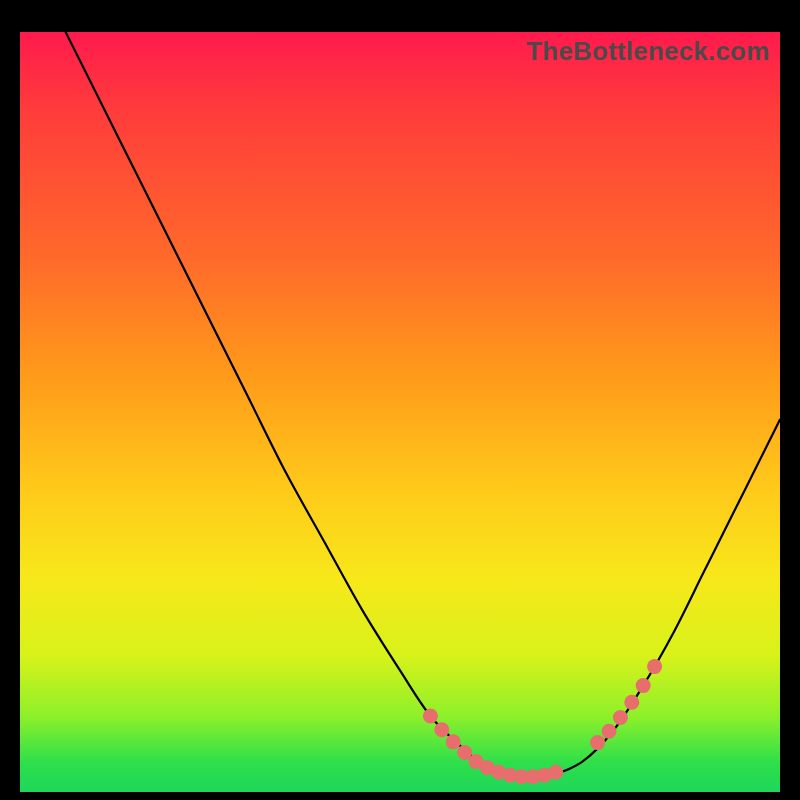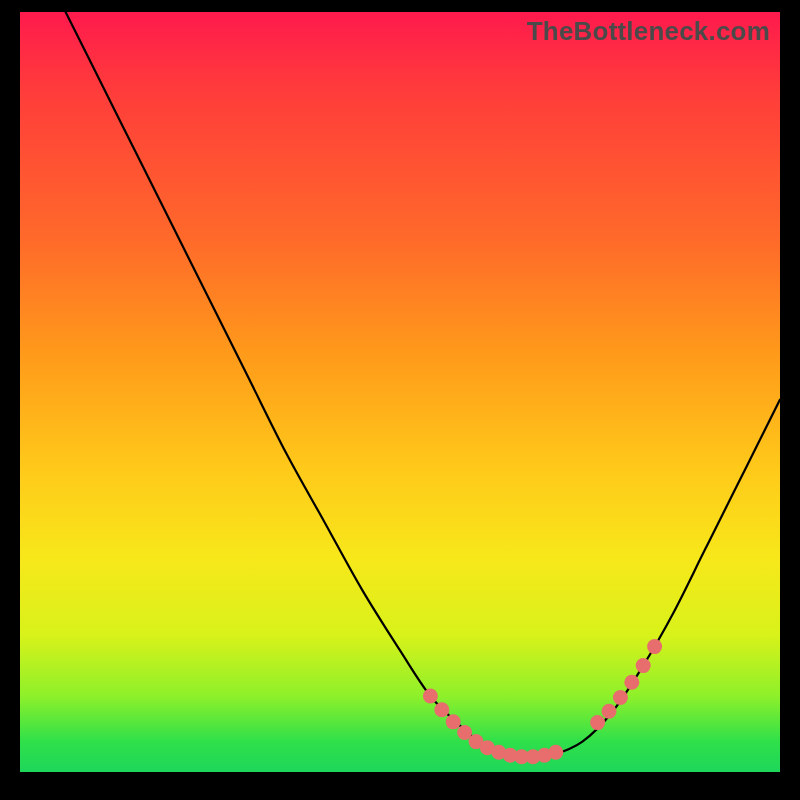--- a/index.html
+++ b/index.html
@@ -7,21 +7,21 @@
     padding: 0;
     width: 800px;
     height: 800px;
     background: #000;
     overflow: hidden;
     font-family: Arial, Helvetica, sans-serif;
   }
   .frame {
     position: absolute;
     left: 20px;
-    top: 12px;
+    top: 32px;
     width: 760px;
     height: 760px;
     background: #bef264;
   }
   .plot-area {
     position: absolute;
     left: 0;
     top: 0;
     width: 760px;
     height: 760px;

